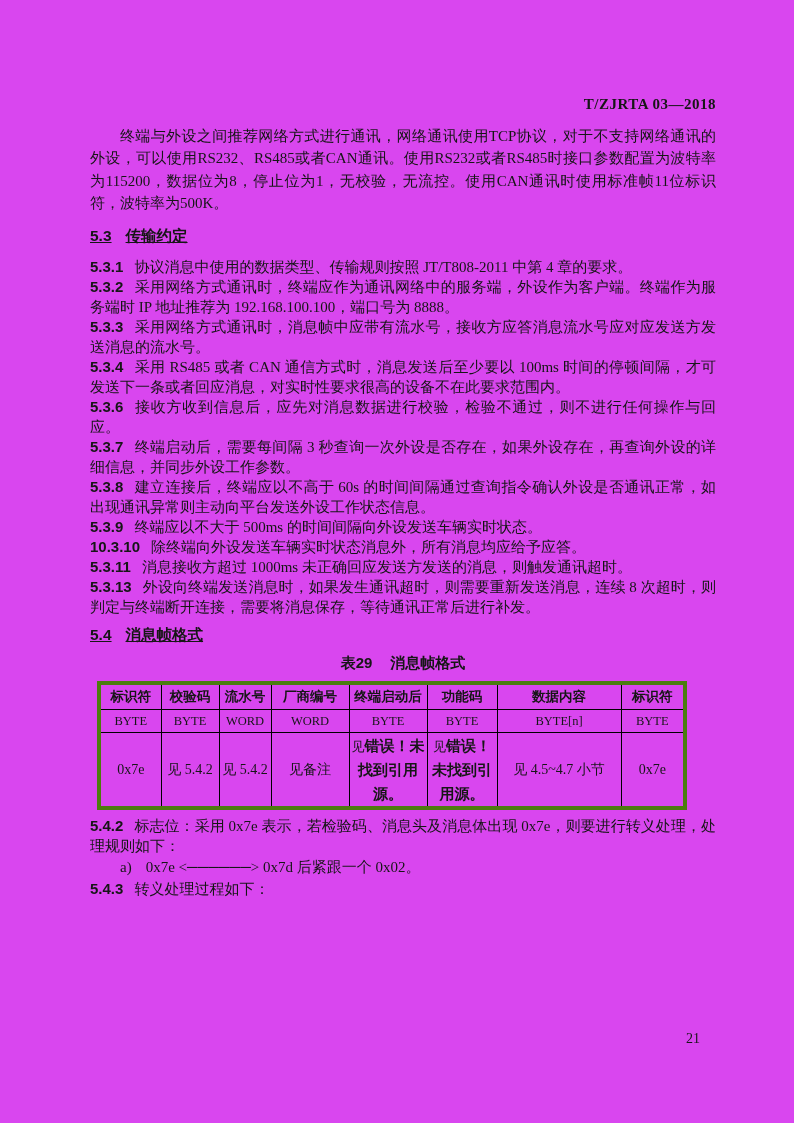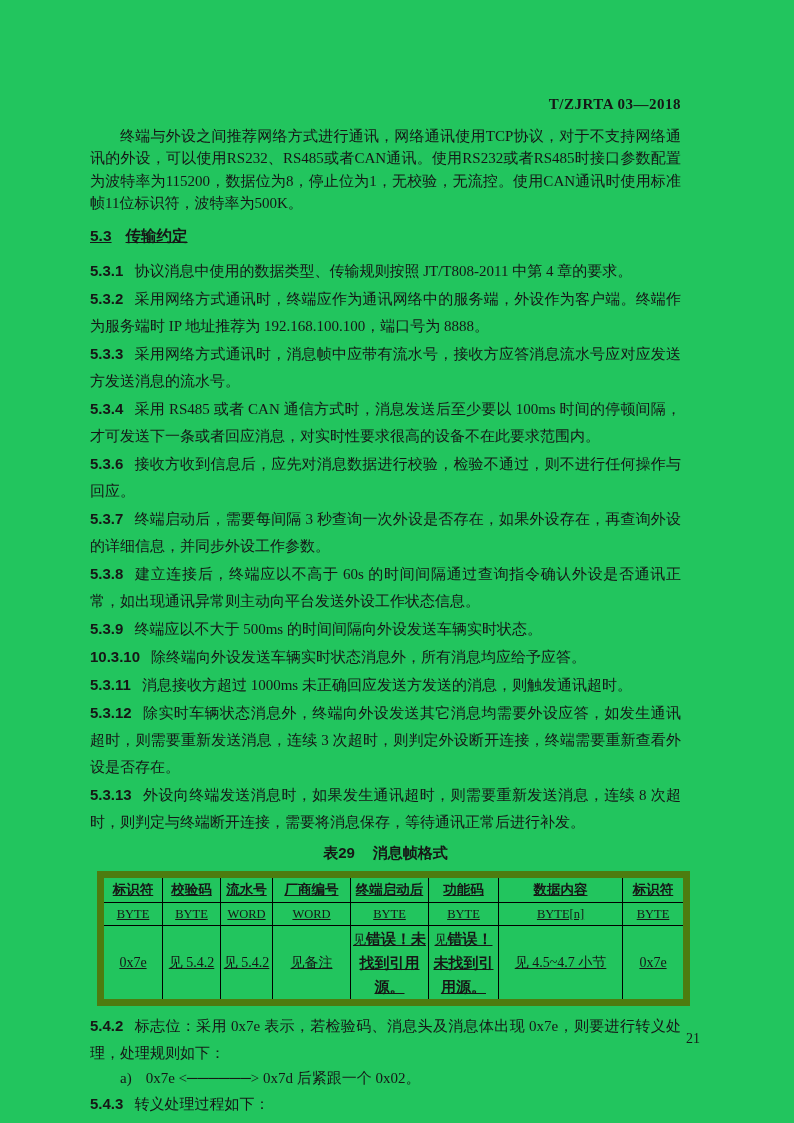--- a/index.html
+++ b/index.html
@@ -1,21 +1,21 @@
 <!DOCTYPE html>
 <html><head>
 <meta charset="utf-8">
 <style>
   html,body{margin:0;padding:0;background:#ffffff;}
   .page{
     position:relative;
     width:794px;height:1123px;
     box-sizing:border-box;
-    padding:96px 113px 0 90px;
-    background:#22c55e;
+    padding:96px 78px 0 90px;
+    background:#d946ef;
     font-family:"Liberation Serif",serif;
     color:#161616;
   }
   .doc-header{
     text-align:right;
     font-weight:bold;
     font-size:15px;
     letter-spacing:.5px;
     margin:0 0 12px 0;
   }
@@ -30,21 +30,21 @@
     font-size:15.5px;
     font-weight:bold;
     font-family:"Liberation Sans",sans-serif;
     margin:12px 0 10px 0;
     text-decoration:underline;
   }
   .h2 .hnum{margin-right:14px;}
   .h2.tight{margin:8px 0 8px 0;}
   .clause{
     font-size:15px;
-    line-height:27px;
+    line-height:20px;
     text-align:justify;
     margin:0;
   }
   .cnum{
     font-weight:bold;
     font-family:"Liberation Sans",sans-serif;
     margin-right:11px;
     white-space:nowrap;
   }
   .mt6{margin-top:6px;}
@@ -61,22 +61,21 @@
     font-size:15px;
     font-family:"Liberation Sans",sans-serif;
     margin:8px 0 8px 0;
   }
   .tbl-title .tnum{margin-right:18px;}
   table.frame{
     border-collapse:collapse;
     table-layout:fixed;
     width:588px;
     margin-left:7px;
-    border:7px solid #4d7c0f;
-    text-decoration:underline;
+    border:4px solid #4d7c0f;
   }
   table.frame th, table.frame td{
     border:1px solid #000;
     text-align:center;
     vertical-align:middle;
     padding:1px 2px;
     overflow:hidden;
   }
   table.frame th{
     font-family:"Liberation Sans",sans-serif;
@@ -120,23 +119,23 @@
   <p class="clause"><span class="cnum">5.3.1</span><span>协议消息中使用的数据类型、传输规则按照 JT/T808-2011 中第 4 章的要求。</span></p>
   <p class="clause"><span class="cnum">5.3.2</span><span>采用网络方式通讯时，终端应作为通讯网络中的服务端，外设作为客户端。终端作为服务端时 IP 地址推荐为 192.168.100.100，端口号为 8888。</span></p>
   <p class="clause"><span class="cnum">5.3.3</span><span>采用网络方式通讯时，消息帧中应带有流水号，接收方应答消息流水号应对应发送方发送消息的流水号。</span></p>
   <p class="clause"><span class="cnum">5.3.4</span><span>采用 RS485 或者 CAN 通信方式时，消息发送后至少要以 100ms 时间的停顿间隔，才可发送下一条或者回应消息，对实时性要求很高的设备不在此要求范围内。</span></p>
   <p class="clause"><span class="cnum">5.3.6</span><span>接收方收到信息后，应先对消息数据进行校验，检验不通过，则不进行任何操作与回应。</span></p>
   <p class="clause"><span class="cnum">5.3.7</span><span>终端启动后，需要每间隔 3 秒查询一次外设是否存在，如果外设存在，再查询外设的详细信息，并同步外设工作参数。</span></p>
   <p class="clause"><span class="cnum">5.3.8</span><span>建立连接后，终端应以不高于 60s 的时间间隔通过查询指令确认外设是否通讯正常，如出现通讯异常则主动向平台发送外设工作状态信息。</span></p>
   <p class="clause"><span class="cnum">5.3.9</span><span>终端应以不大于 500ms 的时间间隔向外设发送车辆实时状态。</span></p>
   <p class="clause"><span class="cnum">10.3.10</span><span>除终端向外设发送车辆实时状态消息外，所有消息均应给予应答。</span></p>
   <p class="clause"><span class="cnum">5.3.11</span><span>消息接收方超过 1000ms 未正确回应发送方发送的消息，则触发通讯超时。</span></p>
-  <p class="clause"><span class="cnum">5.3.12</span><span>除实时车辆状态消息外，终端向外设发送其它消息均需要外设应答，如发生通讯超时，则需要重新发送消息，连续 3 次超时，则判定外设断开连接，终端需要重新查看外设是否存在。</span></p>
   <p class="clause"><span class="cnum">5.3.13</span><span>外设向终端发送消息时，如果发生通讯超时，则需要重新发送消息，连续 8 次超时，则判定与终端断开连接，需要将消息保存，等待通讯正常后进行补发。</span></p>
 
+  <h2 class="h2 tight"><span class="hnum">5.4</span><span>消息帧格式</span></h2>
 
 
   <div class="tbl-title"><span class="tnum">表29</span><span>消息帧格式</span></div>
 
   <table class="frame">
     <colgroup>
       <col style="width:62px">
         <col style="width:58px">
         <col style="width:52px">
         <col style="width:78px">

